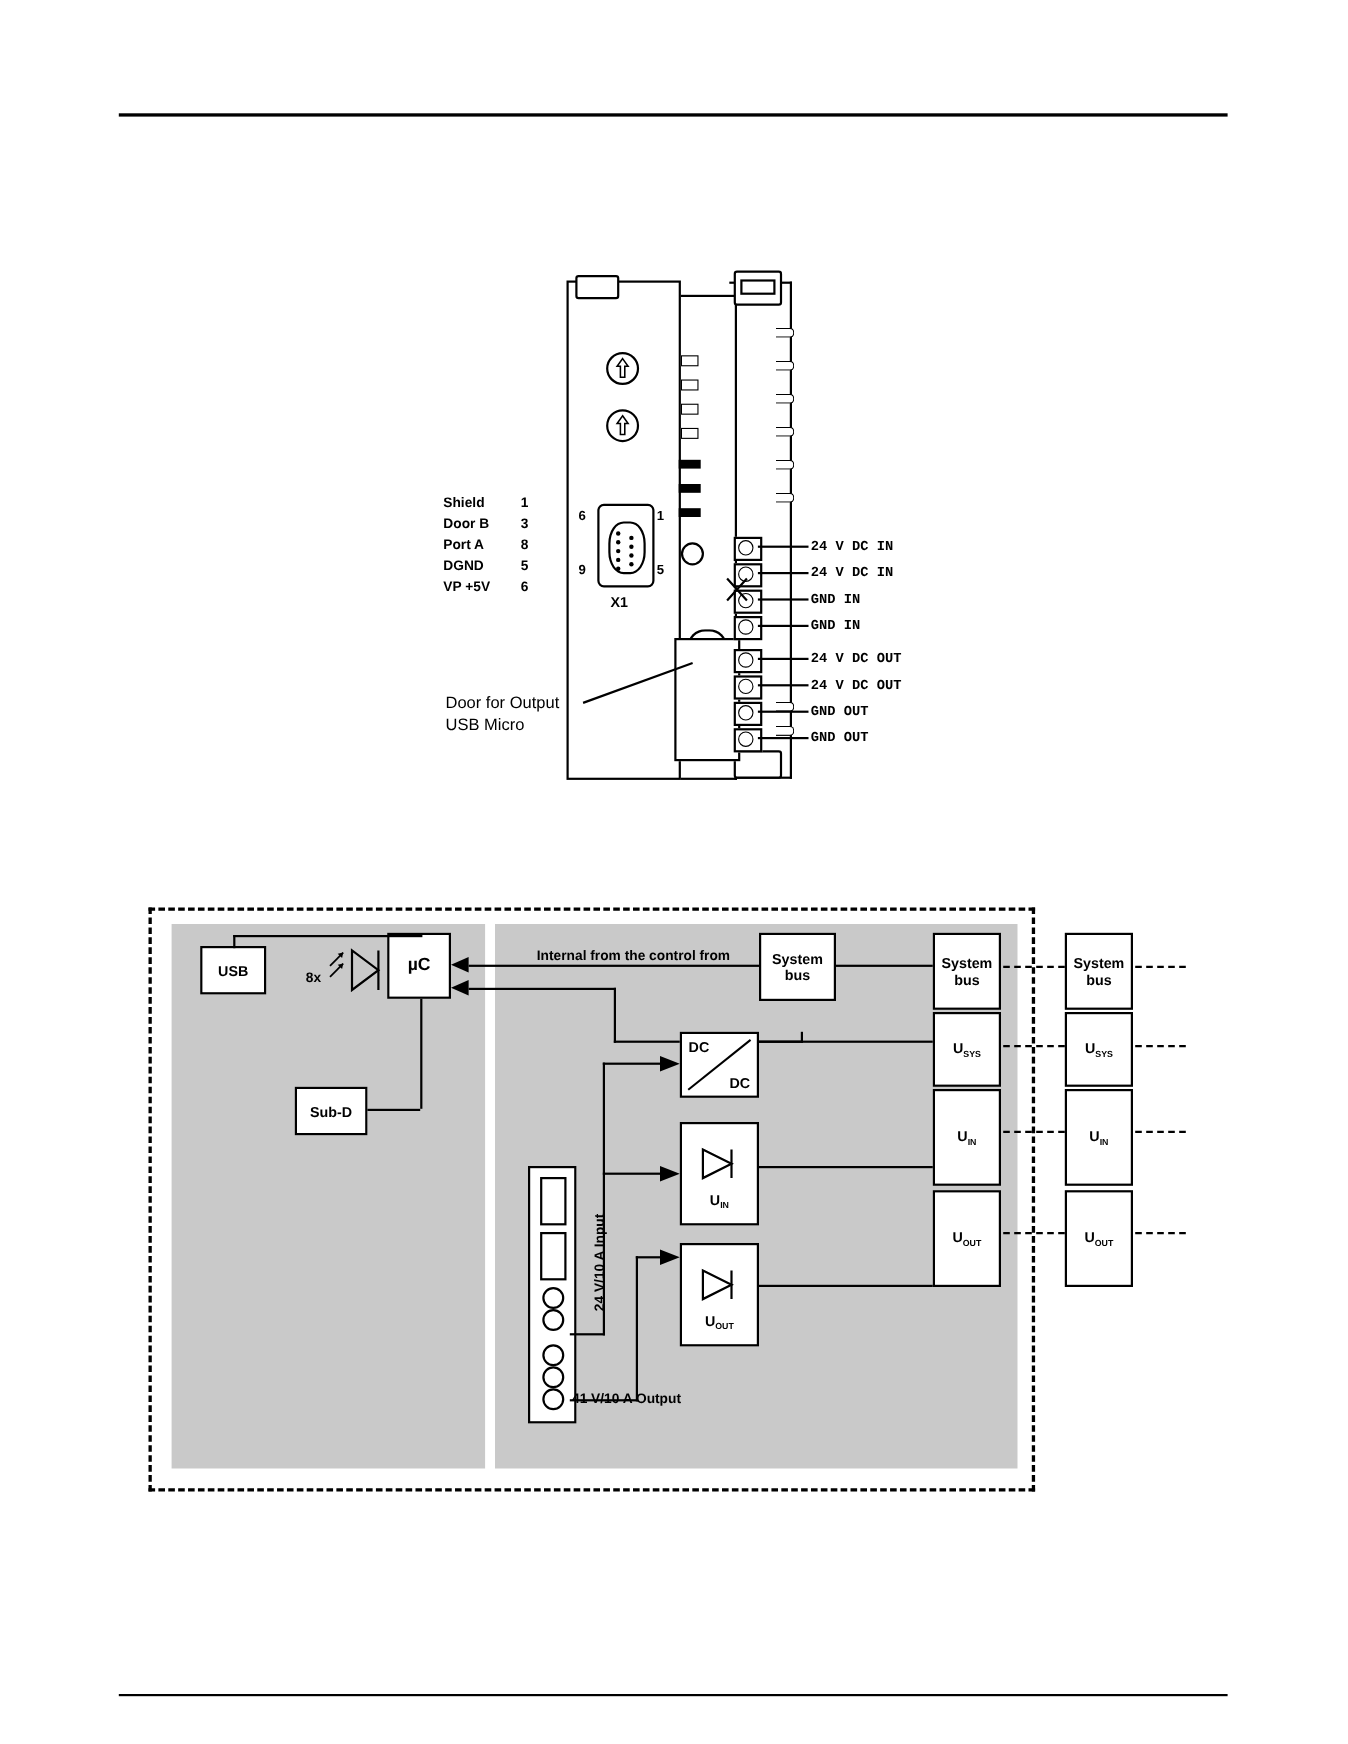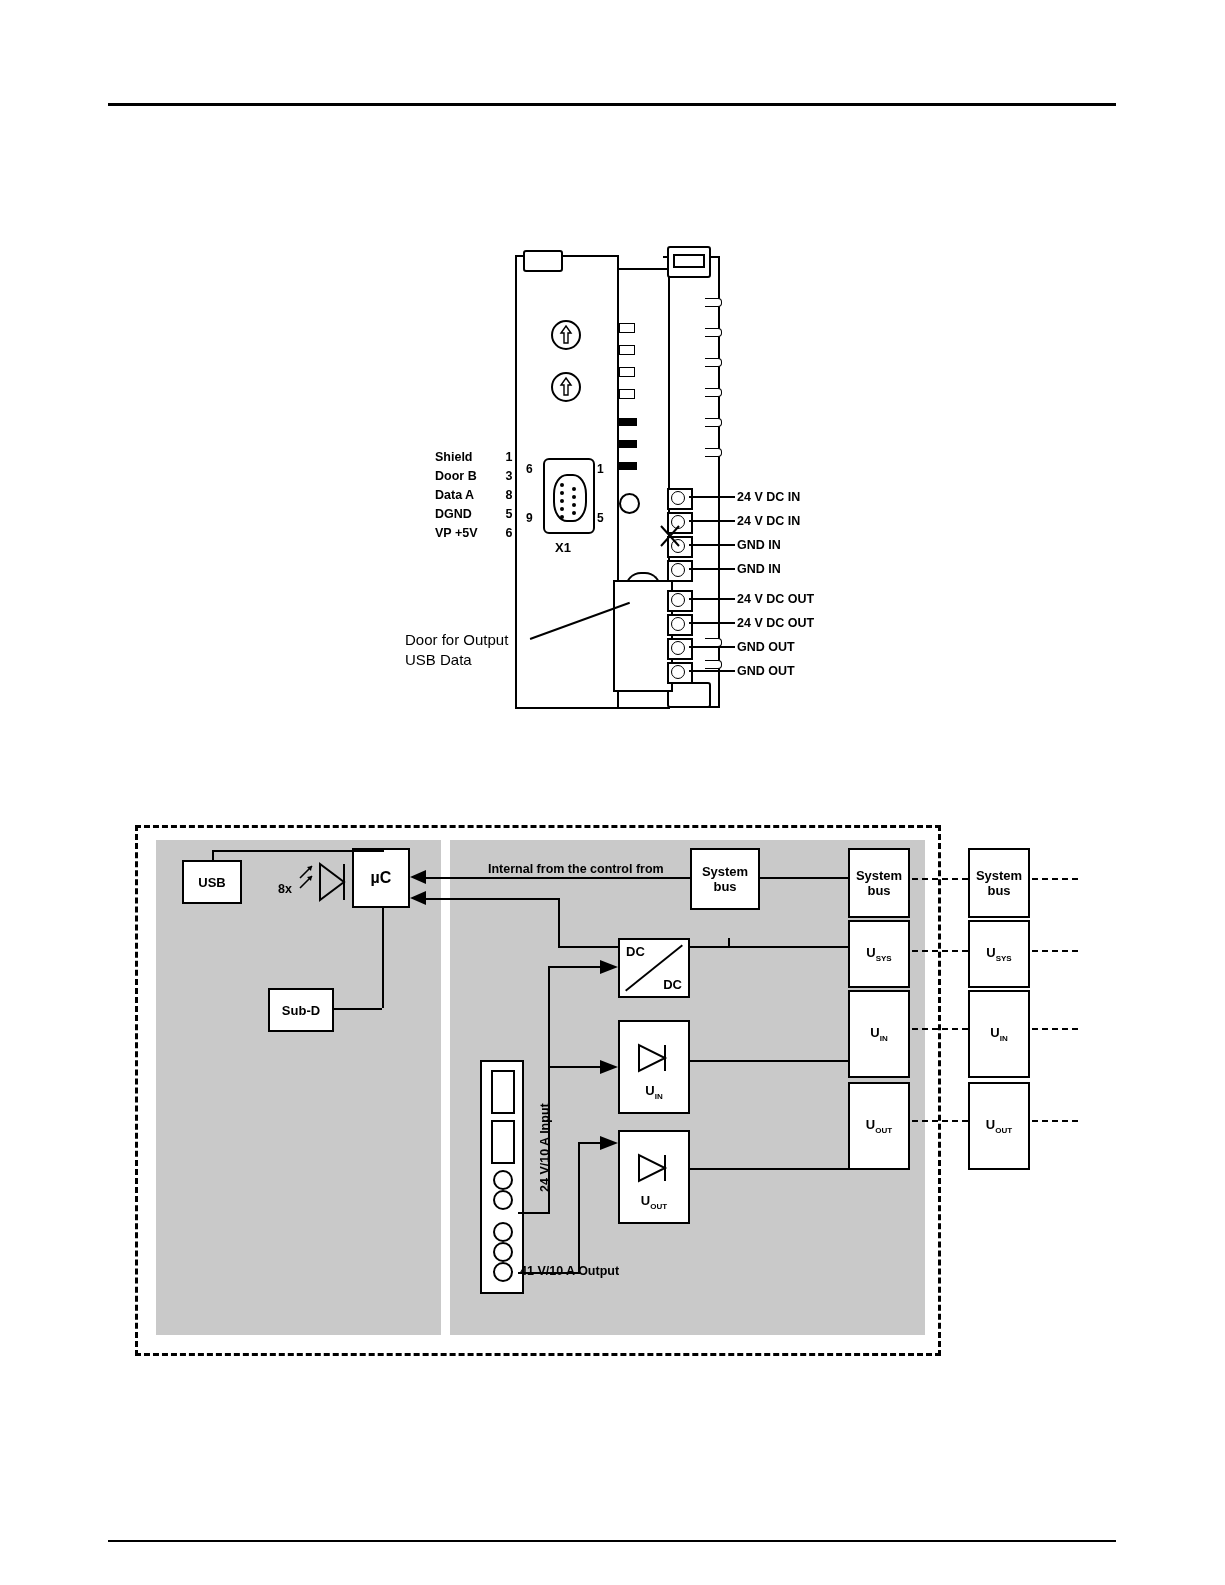--- a/index.html
+++ b/index.html
@@ -216,30 +216,31 @@
     position: absolute;
     left: 22px; top: 8px;
     width: 46px; height: 2px;
     background: #000;
   }
   .term-label {
     position: absolute;
     font-size: 12.5px;
     font-weight: bold;
     white-space: nowrap;
+    font-family: Liberation Mono, monospace;
   }
   .pinlist {
     position: absolute;
     left: 8px;
     top: 208px;
     font-size: 12.5px;
     font-weight: bold;
     line-height: 19px;
   }
-  .pinlist .row { display: flex; margin-left: 32px; }
+  .pinlist .row { display: flex; }
   .pinlist .nm { width: 62px; text-align: left; }
   .pinlist .nr { width: 24px; text-align: center; }
   .x1-label {
     position: absolute;
     left: 160px;
     top: 300px;
     font-size: 13px;
     font-weight: bold;
   }
   .conn-num {
@@ -442,38 +443,38 @@
   <div class="pinlist">
     <div class="row">
       <span class="nm">Shield</span>
       <span class="nr">1</span>
     </div>
     <div class="row">
       <span class="nm">Door B</span>
       <span class="nr">3</span>
     </div>
     <div class="row">
-      <span class="nm">Data A</span>
+      <span class="nm">Port A</span>
       <span class="nr">8</span>
     </div>
     <div class="row">
       <span class="nm">DGND</span>
       <span class="nr">5</span>
     </div>
     <div class="row">
       <span class="nm">VP +5V</span>
       <span class="nr">6</span>
     </div>
   </div>
 
   <div class="usb-door-arc"></div>
   <div class="usb-door"></div>
   <div class="door-caption">
     <span>Door for Output</span><br>
-    <span>USB Data</span>
+    <span>USB Micro</span>
   </div>
   <div class="lead-line" style="left:135px; top:398px; width:106px; transform:rotate(-20deg);"></div>
 
   <div class="term-block" style="left:272px; top:248px;">
     <div class="sq"></div>
       <div class="scr"></div>
       <div class="lead"></div>
   </div>
   <div class="term-label" style="left:342px; top:250px;">24 V DC IN</div>
 

